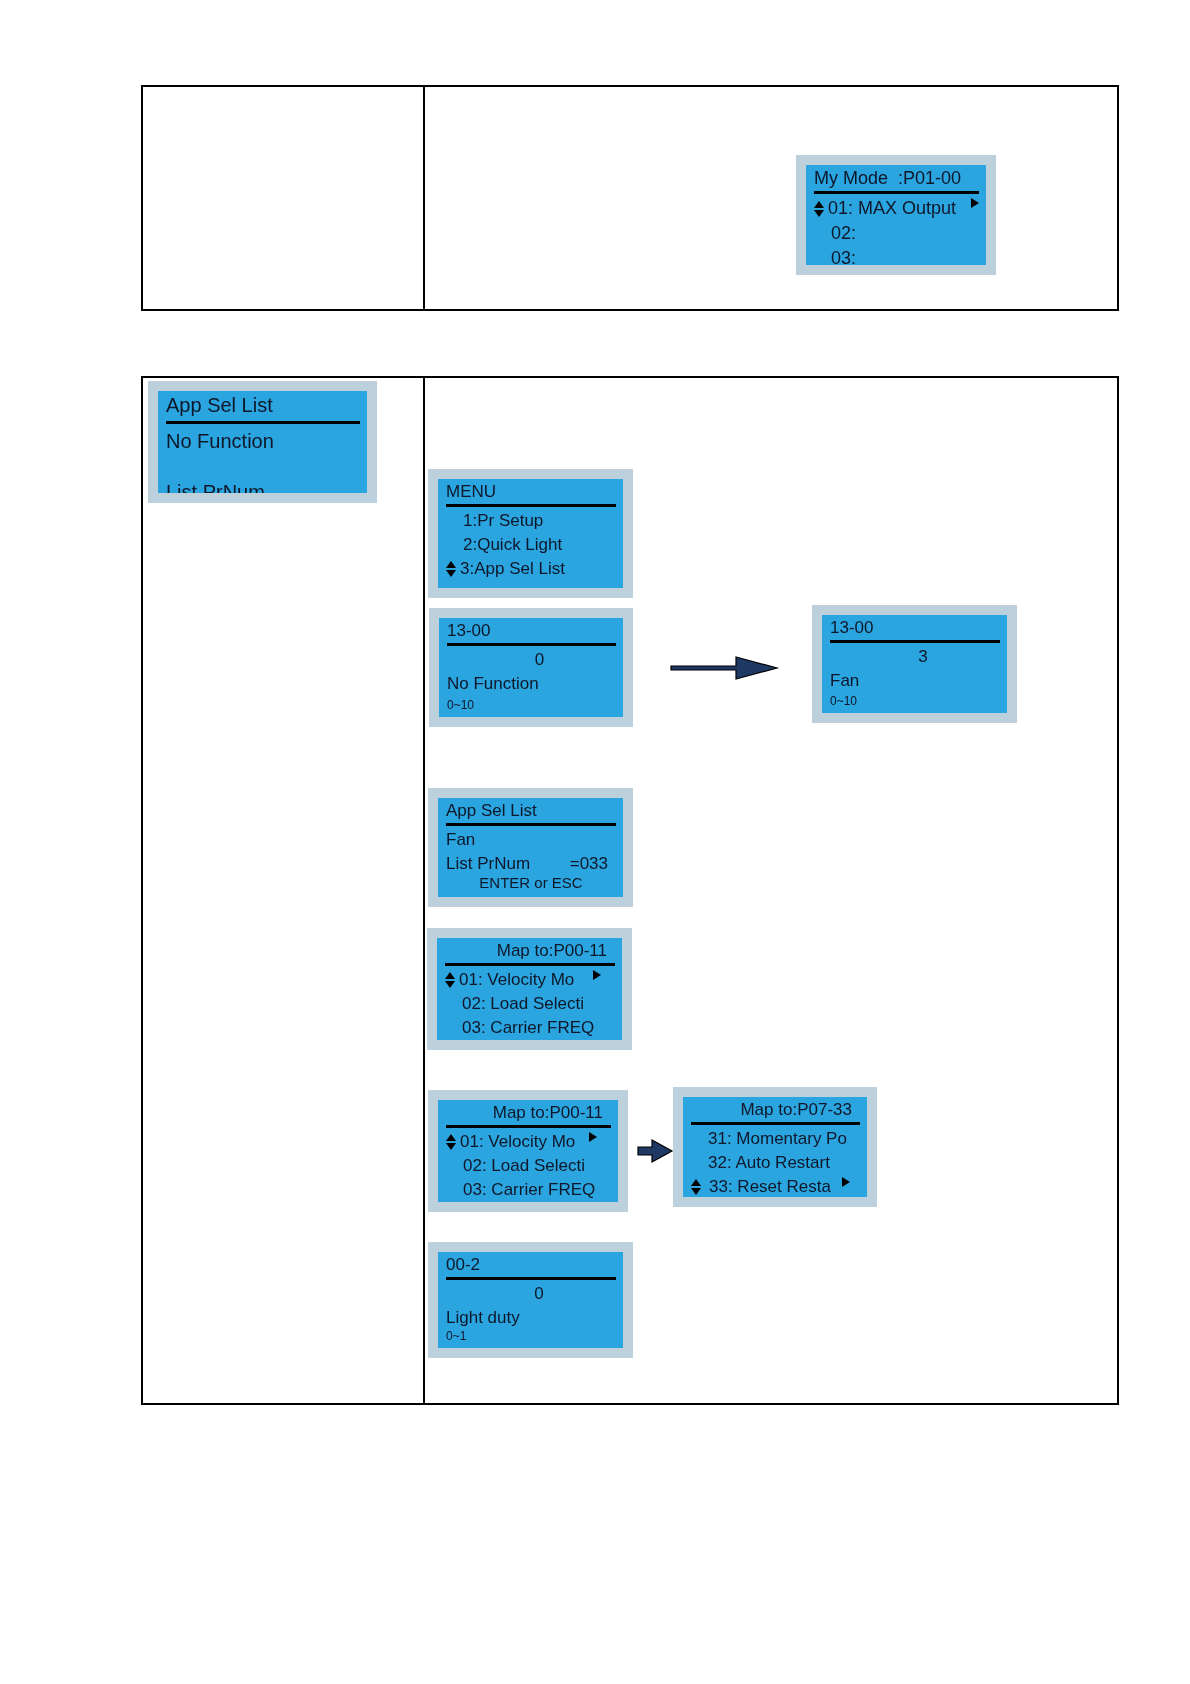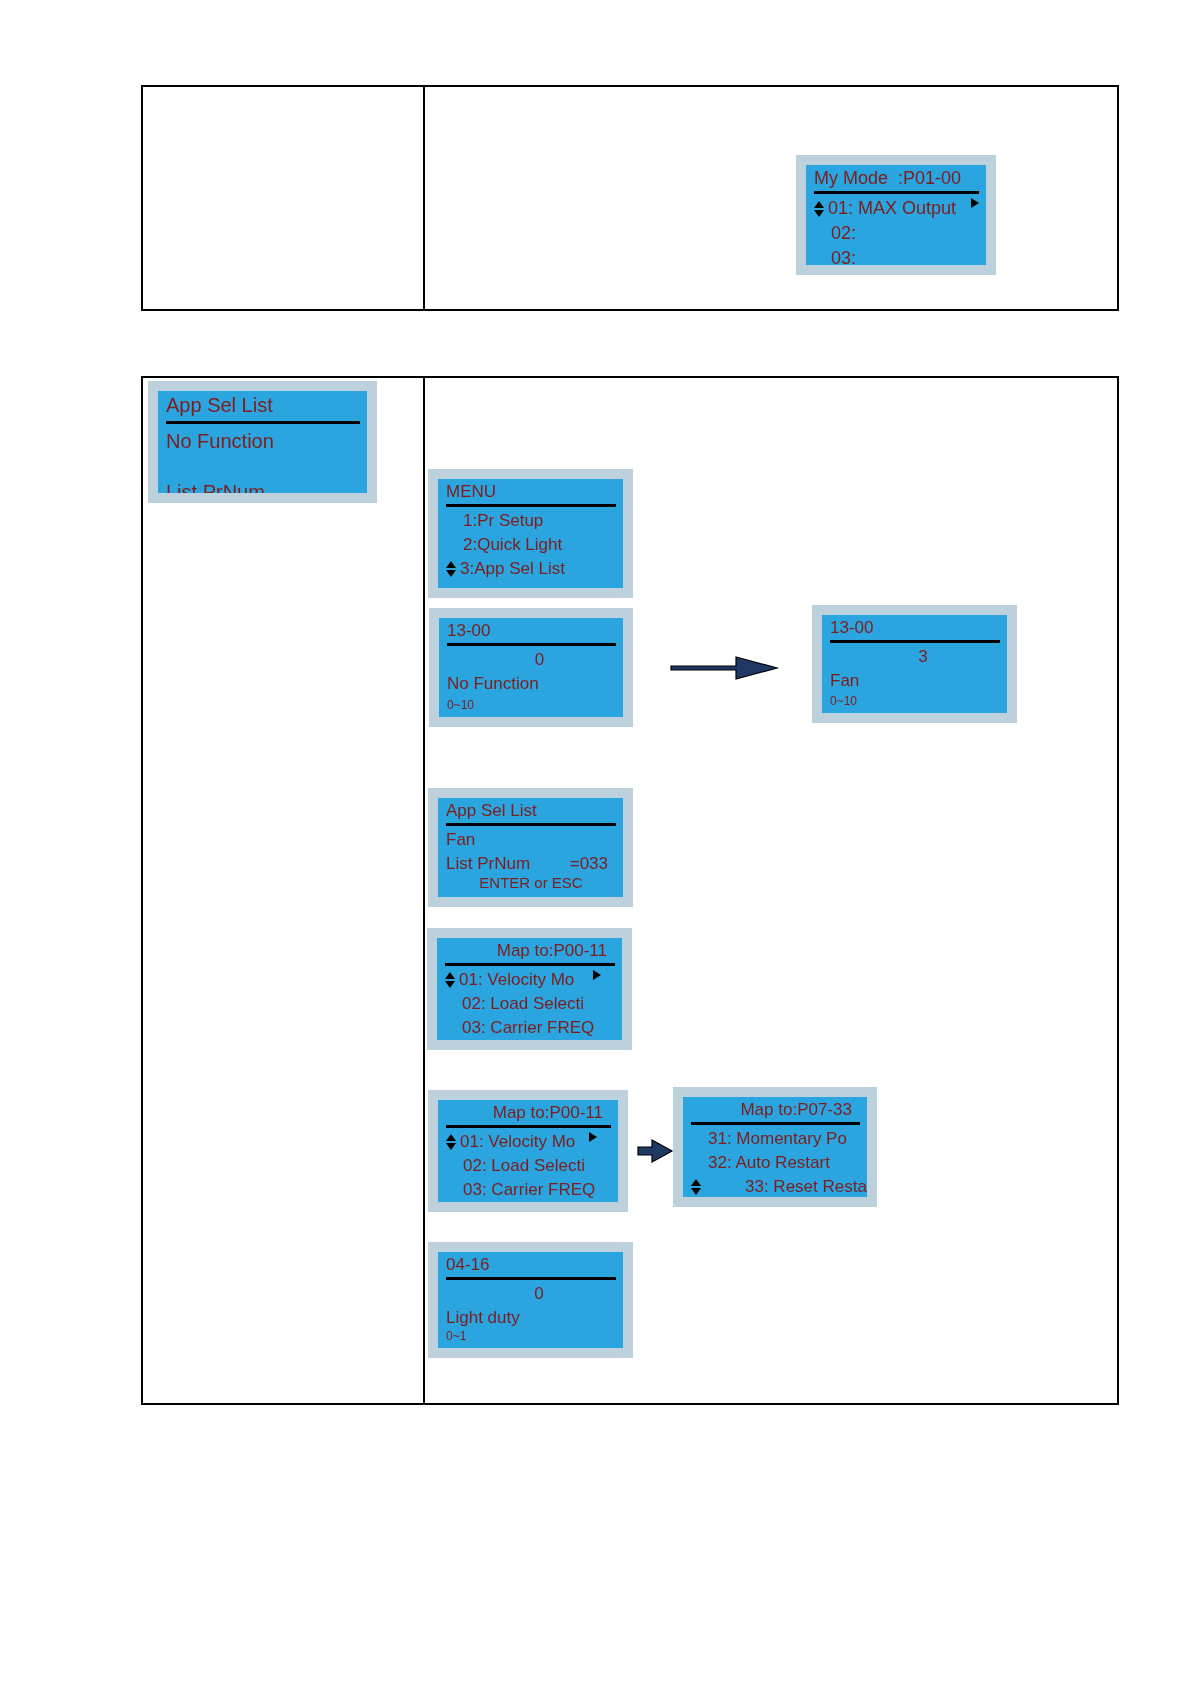--- a/index.html
+++ b/index.html
@@ -7,21 +7,21 @@
   body { font-family:"Liberation Sans", sans-serif; }
   #page { position:relative; width:1190px; height:1684px; background:#ffffff; overflow:hidden; }
 
   
   .tbl { position:absolute; border:2px solid #000000; background:#ffffff; }
   .tdiv { position:absolute; width:2px; background:#000000; top:0; bottom:0; }
 
   
   .scr { position:absolute; background:#bcd1dc; padding:10px; }
   .lcd { background:#2aa5df; width:100%; height:100%; display:flex; flex-direction:column;
-         color:#7f1d1d; padding:2px 7px 4px 8px; overflow:hidden; }
+         color:#0f172a; padding:2px 7px 4px 8px; overflow:hidden; }
   .hdr { font-size:17px; border-bottom:3px solid #000; padding:1px 0 2px; display:flex;
          align-items:center; white-space:pre; flex:0 0 auto; }
   .hdr.split { justify-content:flex-end; padding-right:8px; }
   .line { font-size:17px; display:flex; align-items:center; margin-top:4px; white-space:pre; }
   .ind { padding-left:17px; }
   .val { justify-content:center; padding-left:16px; }
   .rng { font-size:12px; margin-top:auto; padding-bottom:1px; }
   .enter { font-size:15px; margin-top:auto; justify-content:center; padding-bottom:4px;text-align:center; }
 
   .big .hdr  { font-size:20px; padding-bottom:4px; }
@@ -166,30 +166,30 @@
 
   <div class="scr" style="left:673px; top:1087px; width:204px; height:120px;">
     <div class="lcd">
       <div class="hdr split">
         <span>Map to</span>
         <span>:</span>
         <span>P07-33</span>
       </div>
       <div class="line ind">31: Momentary Po</div>
       <div class="line ind">32: Auto Restart</div>
-      <div class="line" style="padding-right:10px;gap:36px;">
+      <div class="line" style="padding-right:10px;">
         <span class="updown"><span class="tri-up"></span><span class="tri-down"></span></span>
         <span style="padding-left:4px;">33: Reset Resta</span>
         <span class="tri-right raise"></span>
       </div>
     </div>
   </div>
 
   <div class="scr" style="left:428px; top:1242px; width:205px; height:116px;">
     <div class="lcd">
-      <div class="hdr">04-16</div>
+      <div class="hdr">00-2</div>
       <div class="line val">0</div>
       <div class="line">Light duty</div>
       <div class="line rng">0~1</div>
     </div>
   </div>
 
 </div>
 
 </body></html>

